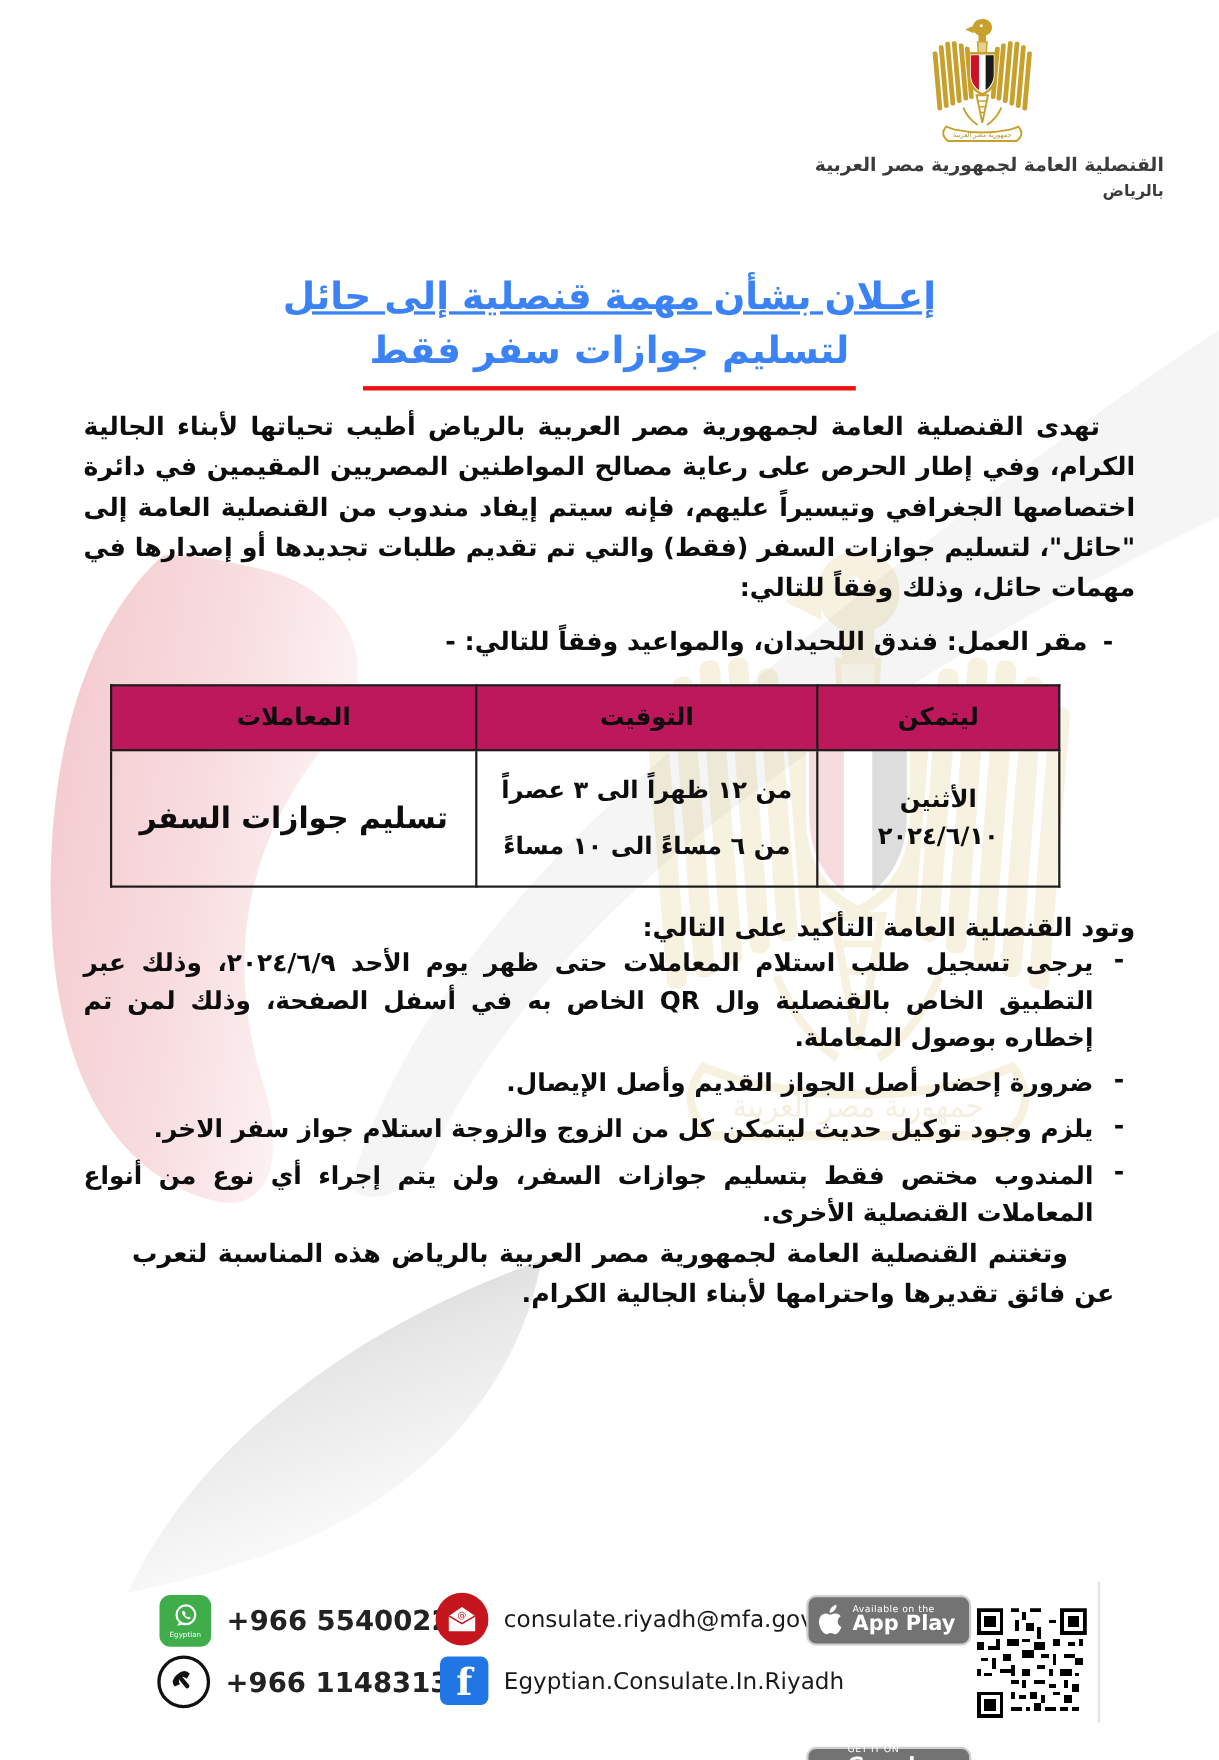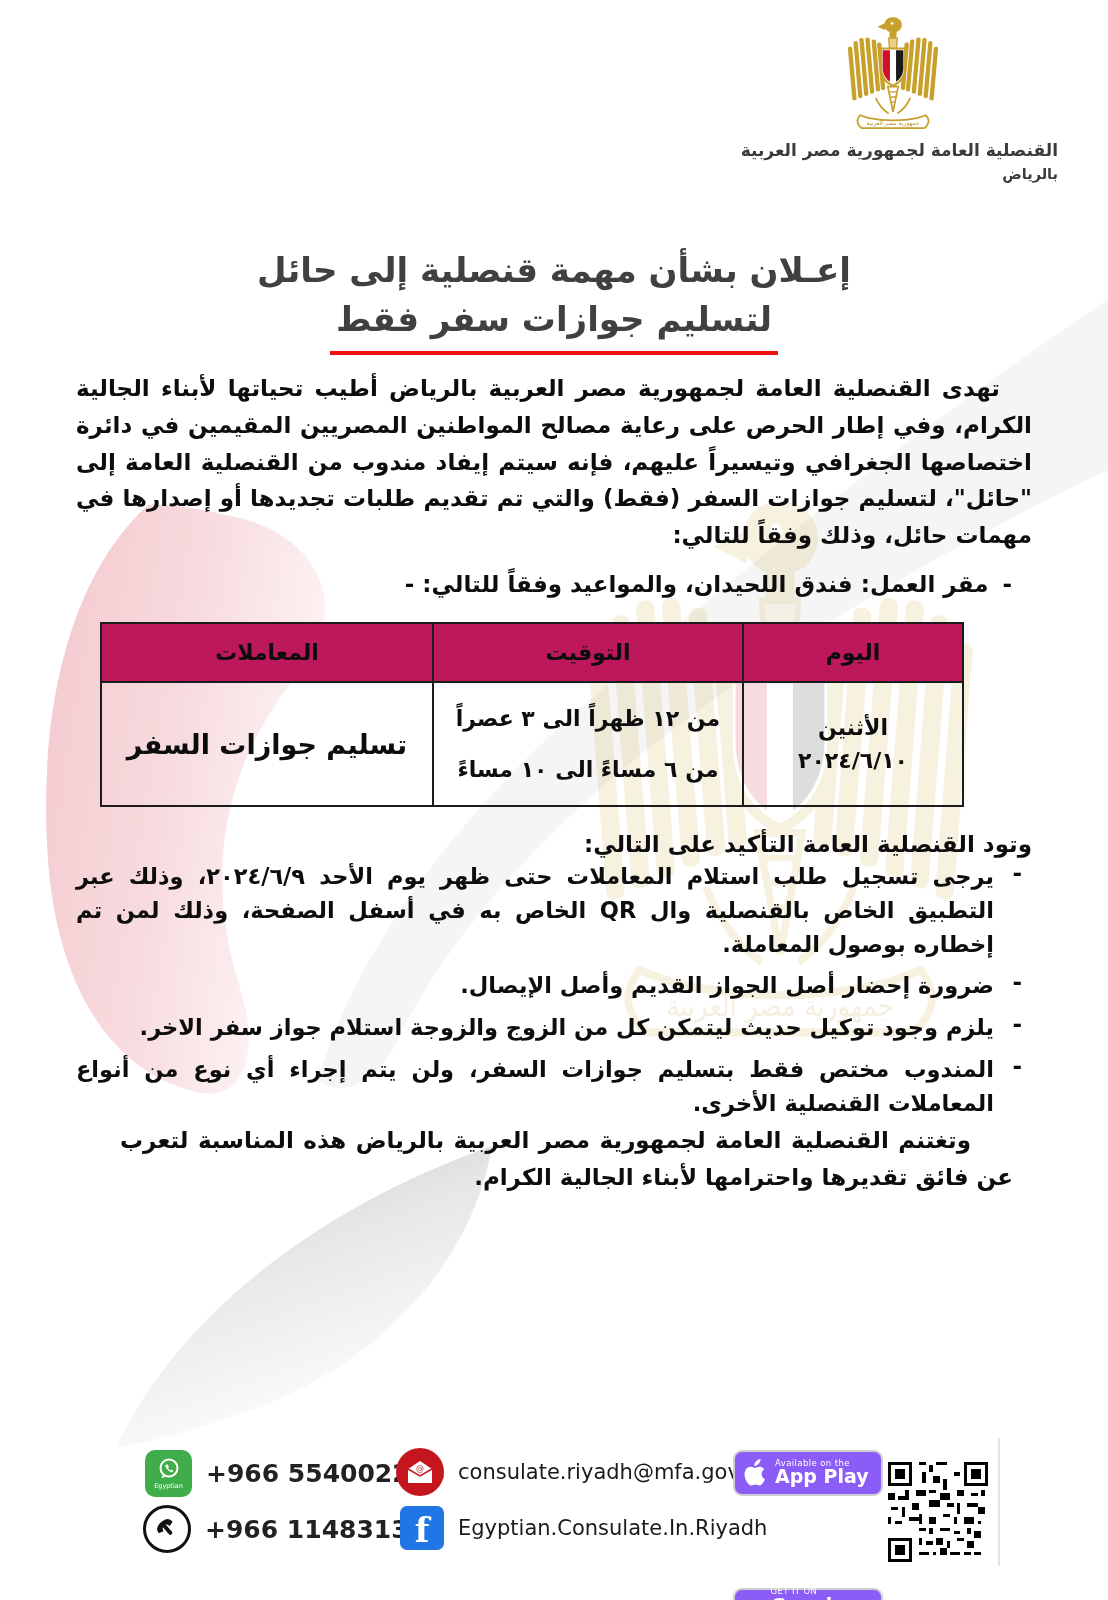--- a/index.html
+++ b/index.html
@@ -12,21 +12,21 @@
   #content{z-index:1;}
 
   
   .logo-block{position:absolute;top:10px;left:728px;width:330px;text-align:right;}
   .logo-block svg{display:block;margin:0 auto;}
   .org-name{font-size:17px;font-weight:bold;color:#3b3b3b;margin-top:8px;}
   .org-city{font-size:14.5px;font-weight:bold;color:#3b3b3b;margin-top:6px;}
 
   
   .title{position:absolute;top:246px;left:0;width:100%;text-align:center;direction:rtl;
-         color:#404040;font-size:34px;font-weight:bold;line-height:1.45;}
+         color:#3b82f6;font-size:34px;font-weight:bold;line-height:1.45;text-decoration:underline;}
   .title .u{display:inline-block;border-bottom:4px solid #ee1111;padding:0 6px 6px 6px;}
   .para{position:absolute;right:76px;left:76px;direction:rtl;text-align:justify;
         font-size:23px;font-weight:bold;line-height:1.6;}
   #intro{top:370px;text-indent:32px;}
   #venue{top:566px;right:96px;left:76px;display:flex;gap:14px;text-align:right;}
   #venue .dash{flex:0 0 auto;}
   #confirm-intro{top:826px;text-align:right;}
 
   
   .tbl{position:absolute;top:622px;left:100px;width:850px;direction:rtl;
@@ -46,21 +46,21 @@
   .bullet{display:flex;gap:12px;margin-bottom:8px;}
   .bullet .dash{flex:0 0 16px;font-size:23px;font-weight:bold;}
   .bullet .btext{flex:1;text-align:justify;font-size:22.5px;font-weight:bold;line-height:1.5;}
 
   #closing{top:1122px;right:95px;left:120px;text-indent:42px;}
 
   
   .footer-item{position:absolute;display:flex;align-items:center;gap:14px;}
   .contact-num{font-size:25px;font-weight:bold;color:#222;}
   .contact-txt{font-size:21px;color:#1a1a1a;}
-  .badge{width:150px;height:46px;background:#8b5cf6;border:2px solid #cfcfcf;border-radius:9px;
+  .badge{width:150px;height:46px;background:#737373;border:2px solid #cfcfcf;border-radius:9px;
          display:flex;align-items:center;justify-content:flex-start;padding:0 8px;box-sizing:border-box;gap:8px;color:#fff;}
   .badge .lines{display:flex;flex-direction:column;line-height:1.05;}
   .badge .tag{font-size:8.5px;letter-spacing:.4px;}
   .badge .store{font-size:19px;font-weight:bold;}
   #footer-sep{position:absolute;left:998px;top:1438px;width:2px;height:128px;background:#e3e3e3;}
 
   .wa-icon{width:47px;height:47px;border-radius:10px;background:#3fae4a;display:flex;flex-direction:column;
            align-items:center;justify-content:center;color:#fff;}
   .wa-icon .lbl{font-size:6.5px;margin-top:1px;}
   .ph-icon{width:48px;height:48px;border-radius:50%;background:#fff;border:3px solid #111;
@@ -151,21 +151,21 @@
   <div id="intro" class="para">تهدى القنصلية العامة لجمهورية مصر العربية بالرياض أطيب تحياتها لأبناء الجالية الكرام، وفي إطار الحرص على رعاية مصالح المواطنين المصريين المقيمين في دائرة اختصاصها الجغرافي وتيسيراً عليهم، فإنه سيتم إيفاد مندوب من القنصلية العامة إلى "حائل"، لتسليم جوازات السفر (فقط) والتي تم تقديم طلبات تجديدها أو إصدارها في مهمات حائل، وذلك وفقاً للتالي:</div>
 
   <div id="venue" class="para">
     <span class="dash">-</span>
     <span>مقر العمل: فندق اللحيدان، والمواعيد وفقاً للتالي: -</span>
   </div>
 
   <table class="tbl">
     <tbody>
         <tr>
-      <th class="col-day">اليوم</th>
+      <th class="col-day">ليتمكن</th>
       <th class="col-time">التوقيت</th>
       <th class="col-tx">المعاملات</th>
     </tr>
     <tr>
       <td class="day-cell">
         <div>الأثنين</div>
         <div>٢٠٢٤/٦/١٠</div>
       </td>
       <td class="time-cell">
         <div class="t1">من ١٢ ظهراً الى ٣ عصراً</div>

